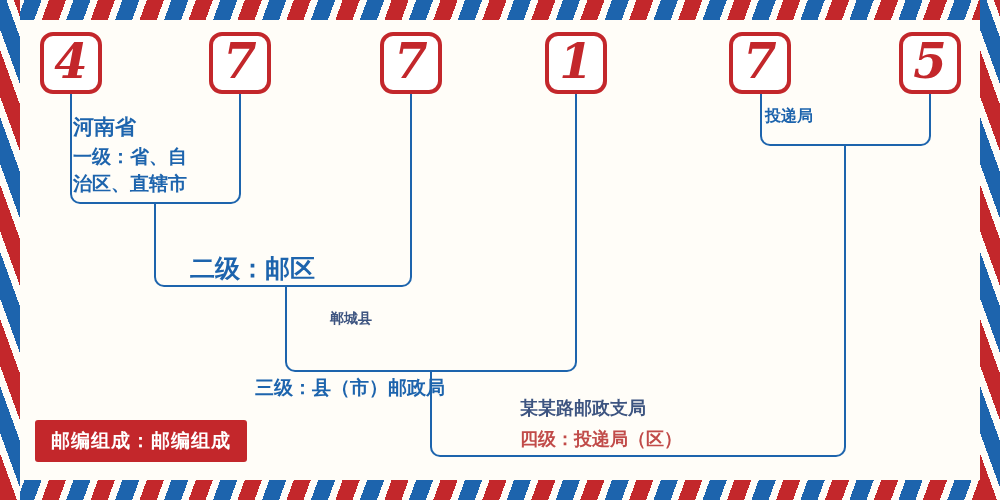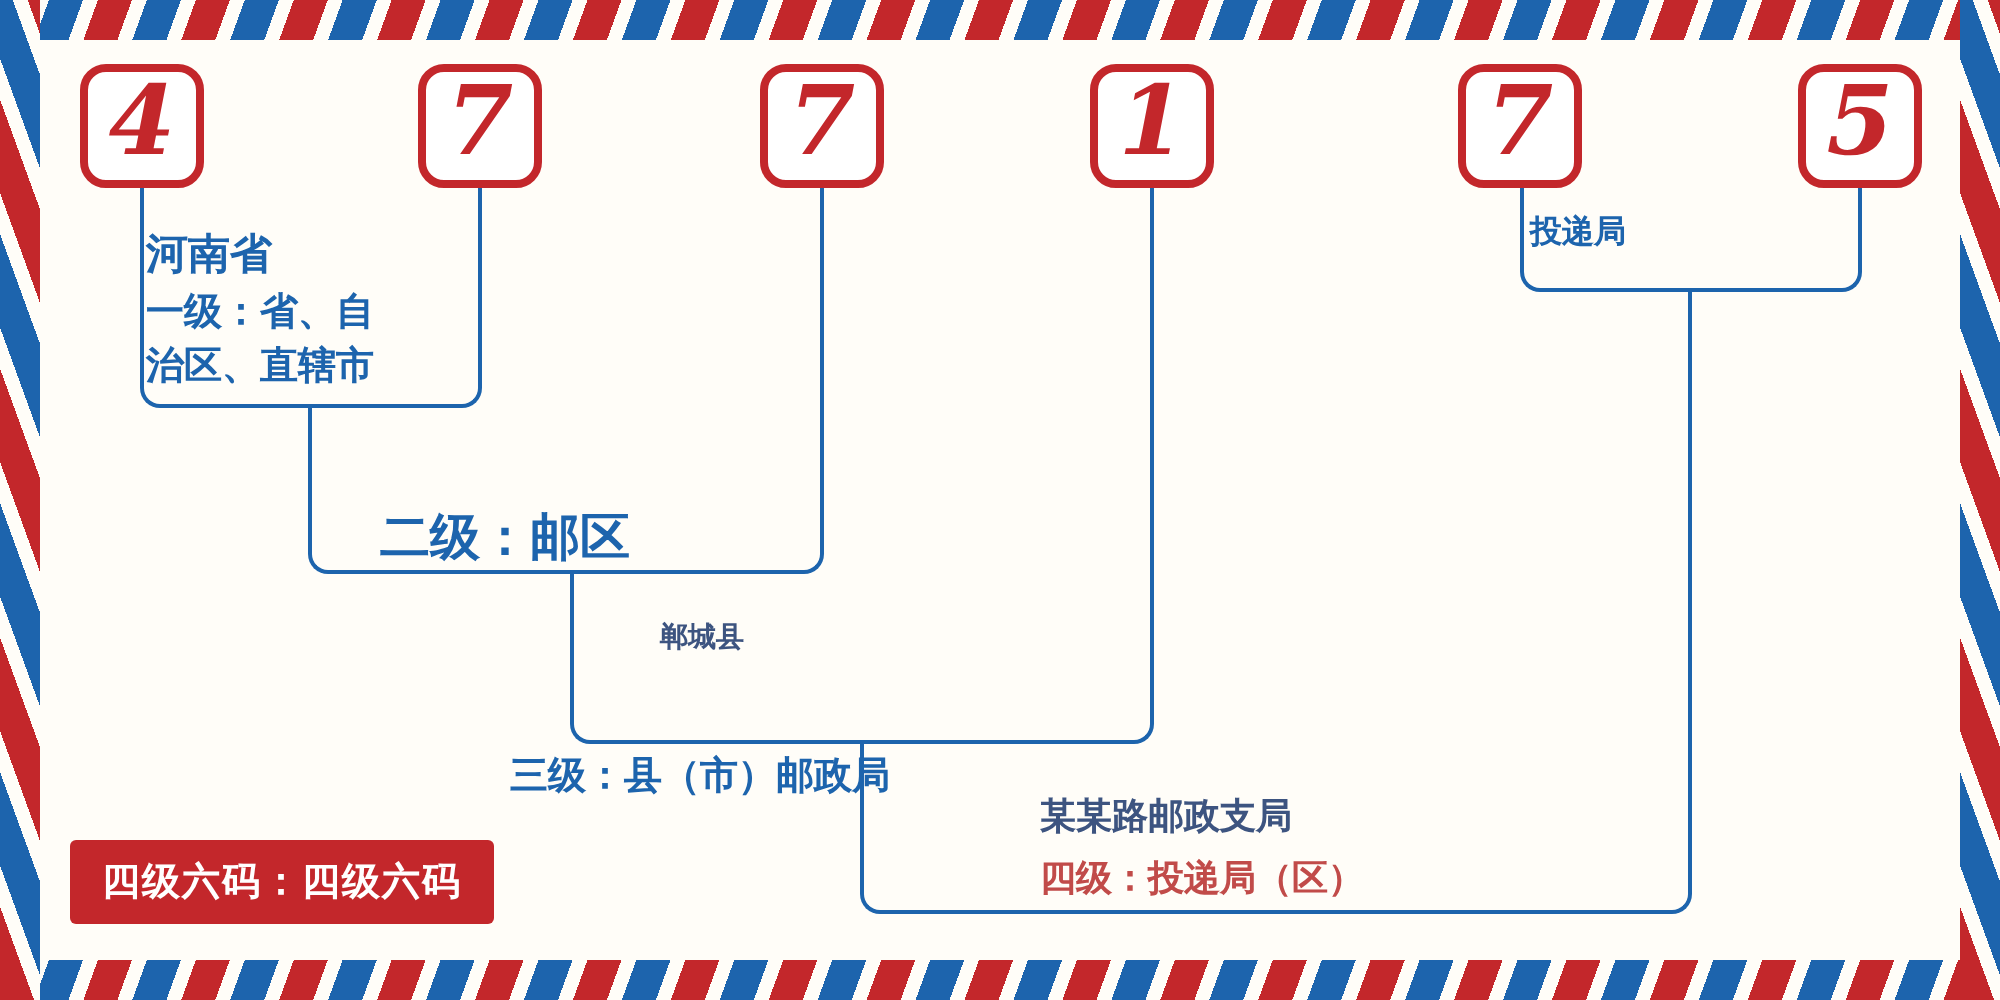--- a/index.html
+++ b/index.html
@@ -117,15 +117,15 @@
     <div>一级：省、自</div>
     <div>治区、直辖市</div>
   </div>
   <div class="lbl lbl-l2">二级：邮区</div>
   <div class="lbl lbl-county">郸城县</div>
   <div class="lbl lbl-l3">三级：县（市）邮政局</div>
   <div class="lbl lbl-l4">四级：投递局（区）</div>
   <div class="lbl lbl-branch">某某路邮政支局</div>
   <div class="lbl lbl-delivery">投递局</div>
 
-  <div class="badge">四级六码：四级六码</div>
+  <div class="badge">邮编组成：邮编组成</div>
 
 </div>
 
 </body></html>

